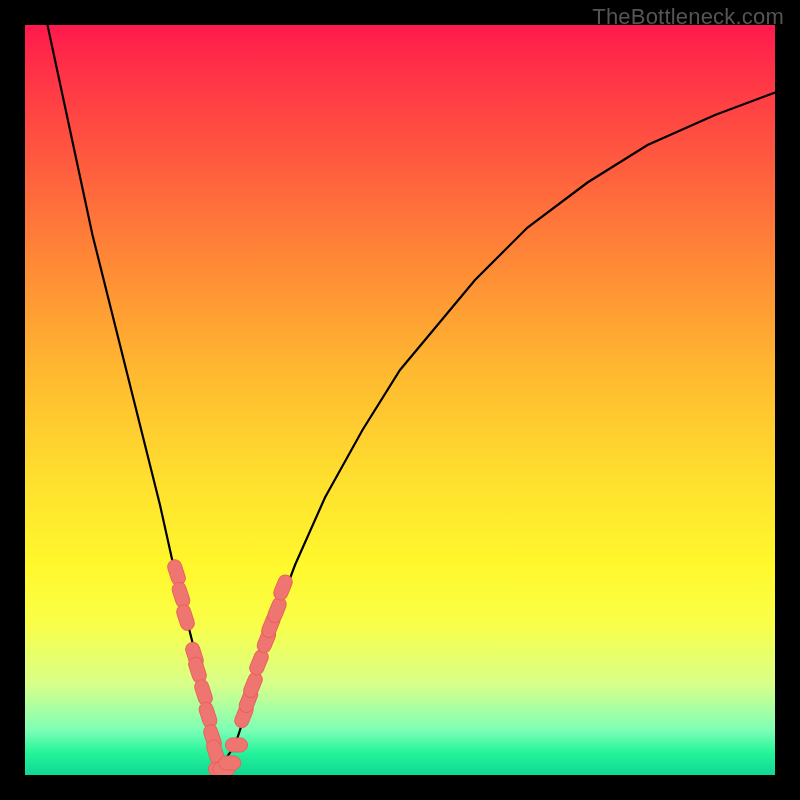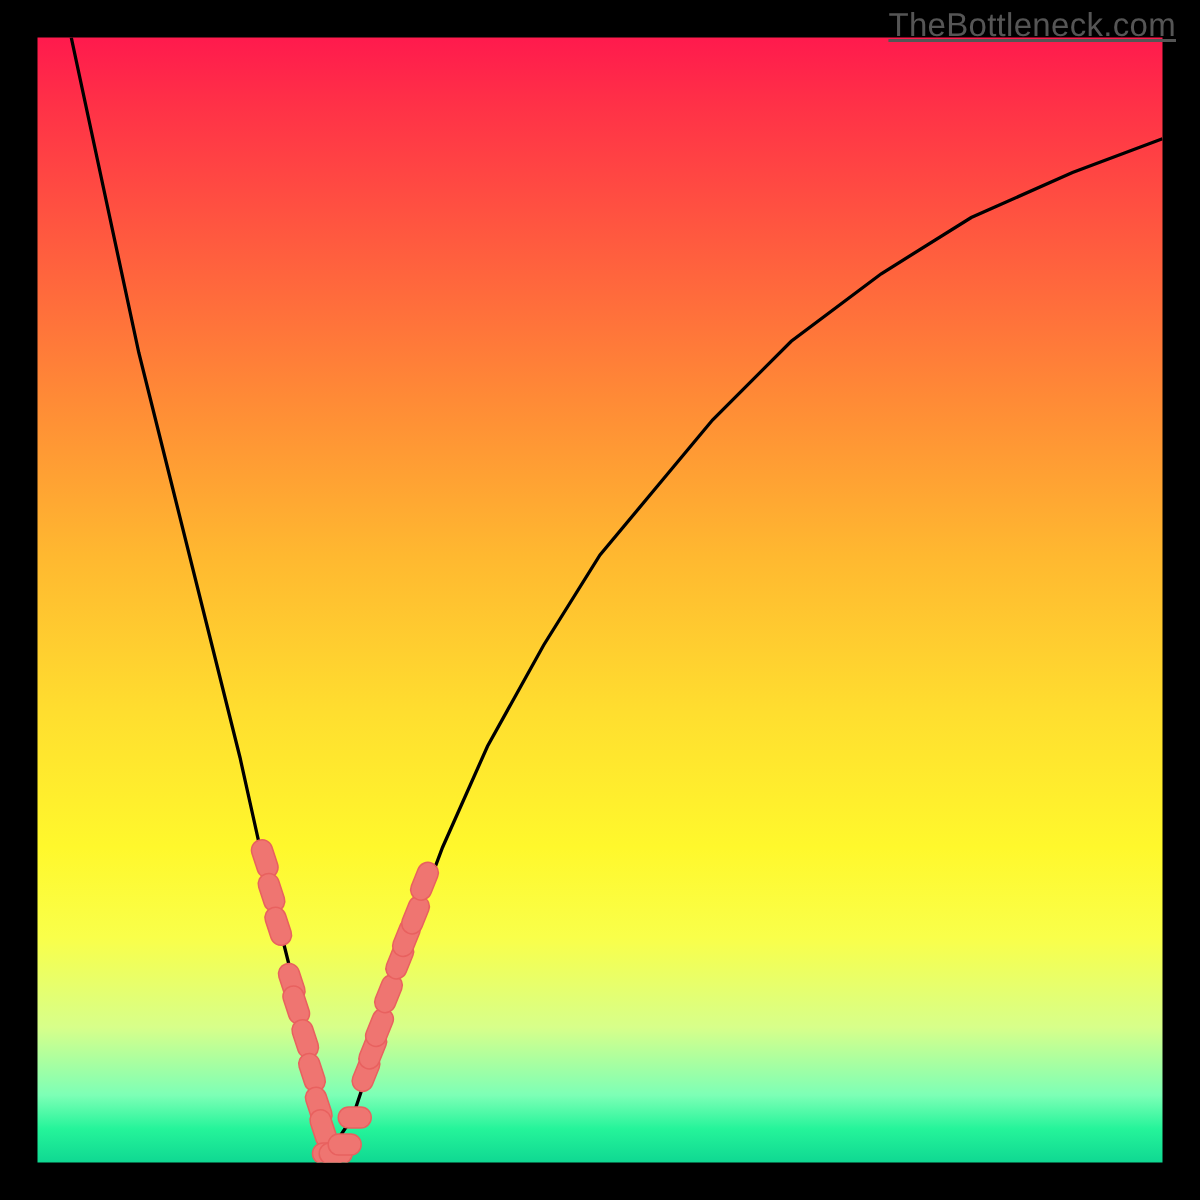--- a/index.html
+++ b/index.html
@@ -45,21 +45,20 @@
     left: 0;
   }
   .watermark {
     position: absolute;
     top: 4px;
     right: 16px;
     color: #555555;
     font-size: 22px;
     font-weight: 500;
     letter-spacing: 0.2px;
-    text-decoration: underline;
   }
 </style>
 </head>
 <body>
 
 <div class="frame">
   <div class="plot-area">
     <svg class="curve" width="750" height="750" viewBox="0 0 750 750">
       <path id="main-curve" fill="none" stroke="#000" stroke-width="2.2" d="M22.5 0.0 L45.0 105.0 L67.5 210.0 L90.0 300.0 L112.5 390.0 L135.0 480.0 L150.0 547.5 L165.0 607.5 L180.0 667.5 L187.5 712.5 L195.0 742.5 L210.0 720.0 L225.0 675.0 L247.5 600.0 L270.0 540.0 L300.0 472.5 L337.5 405.0 L375.0 345.0 L412.5 300.0 L450.0 255.0 L502.5 202.5 L562.5 157.5 L622.5 120.0 L690.0 90.0 L750.0 67.5"></path>
       <g id="markers">

